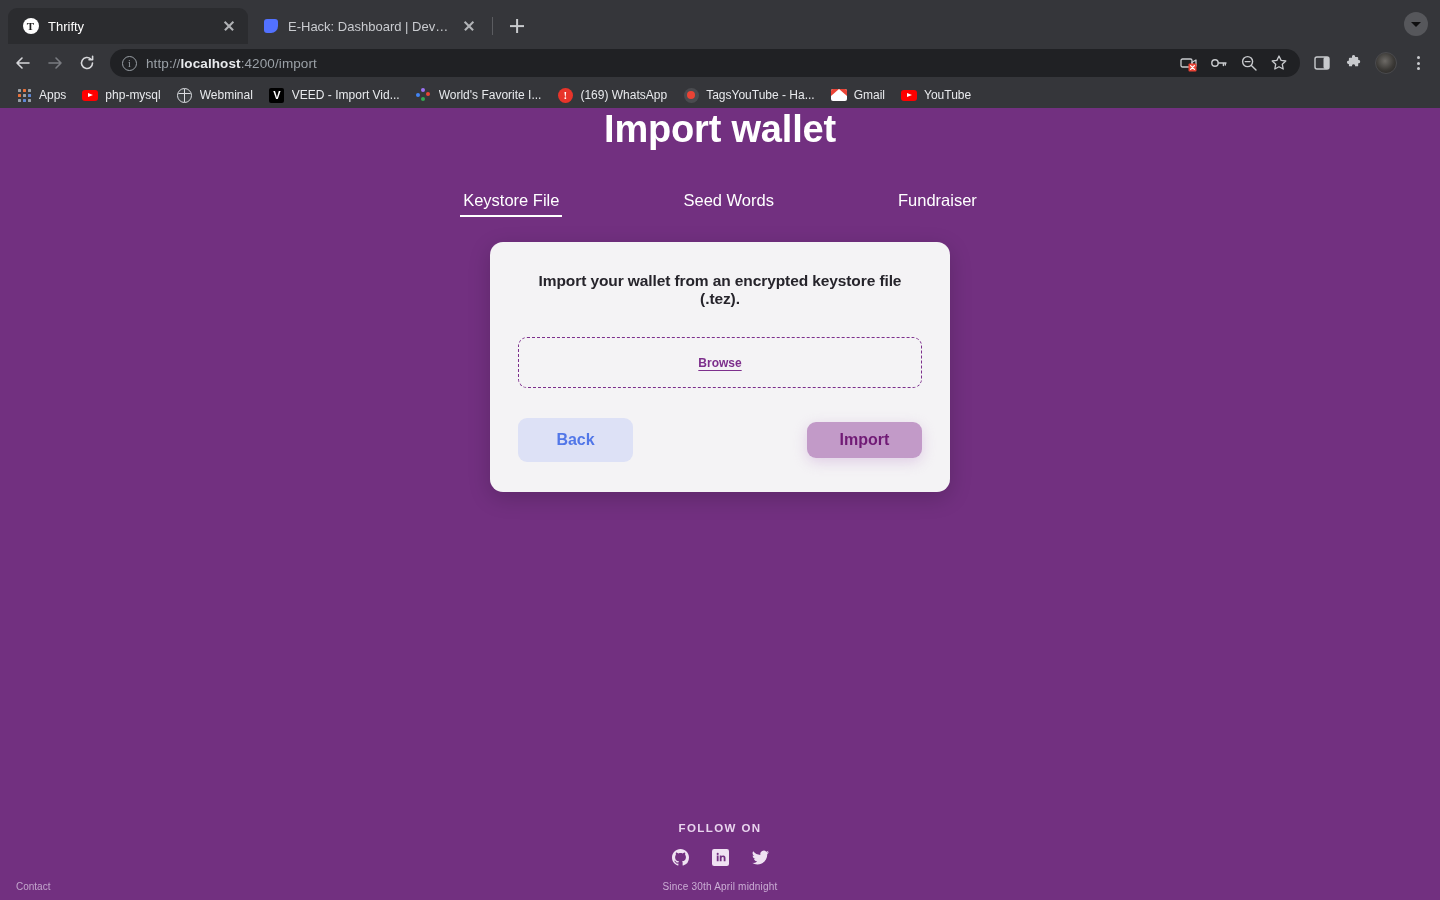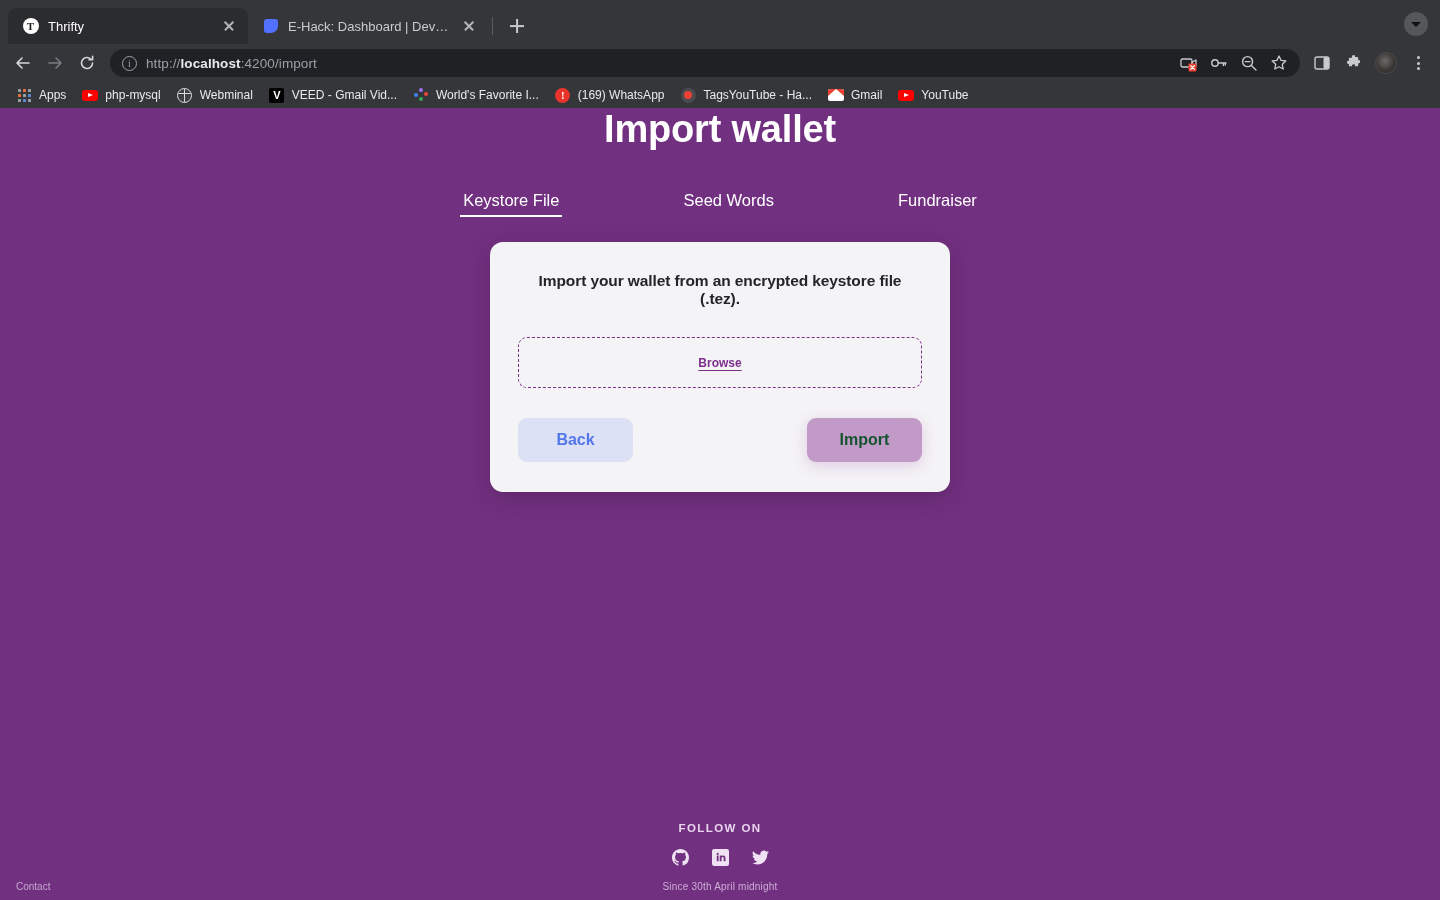--- a/index.html
+++ b/index.html
@@ -171,21 +171,21 @@
   }
   .card-actions { margin-top: 30px; display: flex; justify-content: space-between; align-items: center; }
   .btn {
     border: none; border-radius: 9px; font-size: 16px; font-weight: 700;
     font-family: "Liberation Sans", sans-serif; cursor: pointer;
   }
   .btn-back {
     width: 115px; height: 44px; background: #dde1f6; color: #5277e8;
   }
   .btn-import {
-    width: 115px; height: 44px; background: #c29ac8; color: #14532d;
+    width: 115px; height: 36px; background: #c29ac8; color: #701a75;
     box-shadow: 0 4px 14px rgba(200,160,210,.45);
   }
 
   
   .footer {
     position: absolute; left: 0; right: 0; bottom: 8px; text-align: center;
   }
   .follow-on {
     color: #e9d5ee; font-size: 11.5px; font-weight: 700; letter-spacing: 1.4px;
   }
@@ -329,21 +329,21 @@
     <div class="bm">
       <span class="bm-ico">
           <span class="ico-globe"></span>
         </span>
       <span class="bm-label">Webminal</span>
     </div>
     <div class="bm">
       <span class="bm-ico">
           <span class="ico-veed">V</span>
         </span>
-      <span class="bm-label">VEED - Gmail Vid...</span>
+      <span class="bm-label">VEED - Import Vid...</span>
     </div>
     <div class="bm">
       <span class="bm-ico">
           <span class="ico-conf">
             <i></i>
             <i></i>
             <i></i>
             <i></i>
           </span>
         </span>

